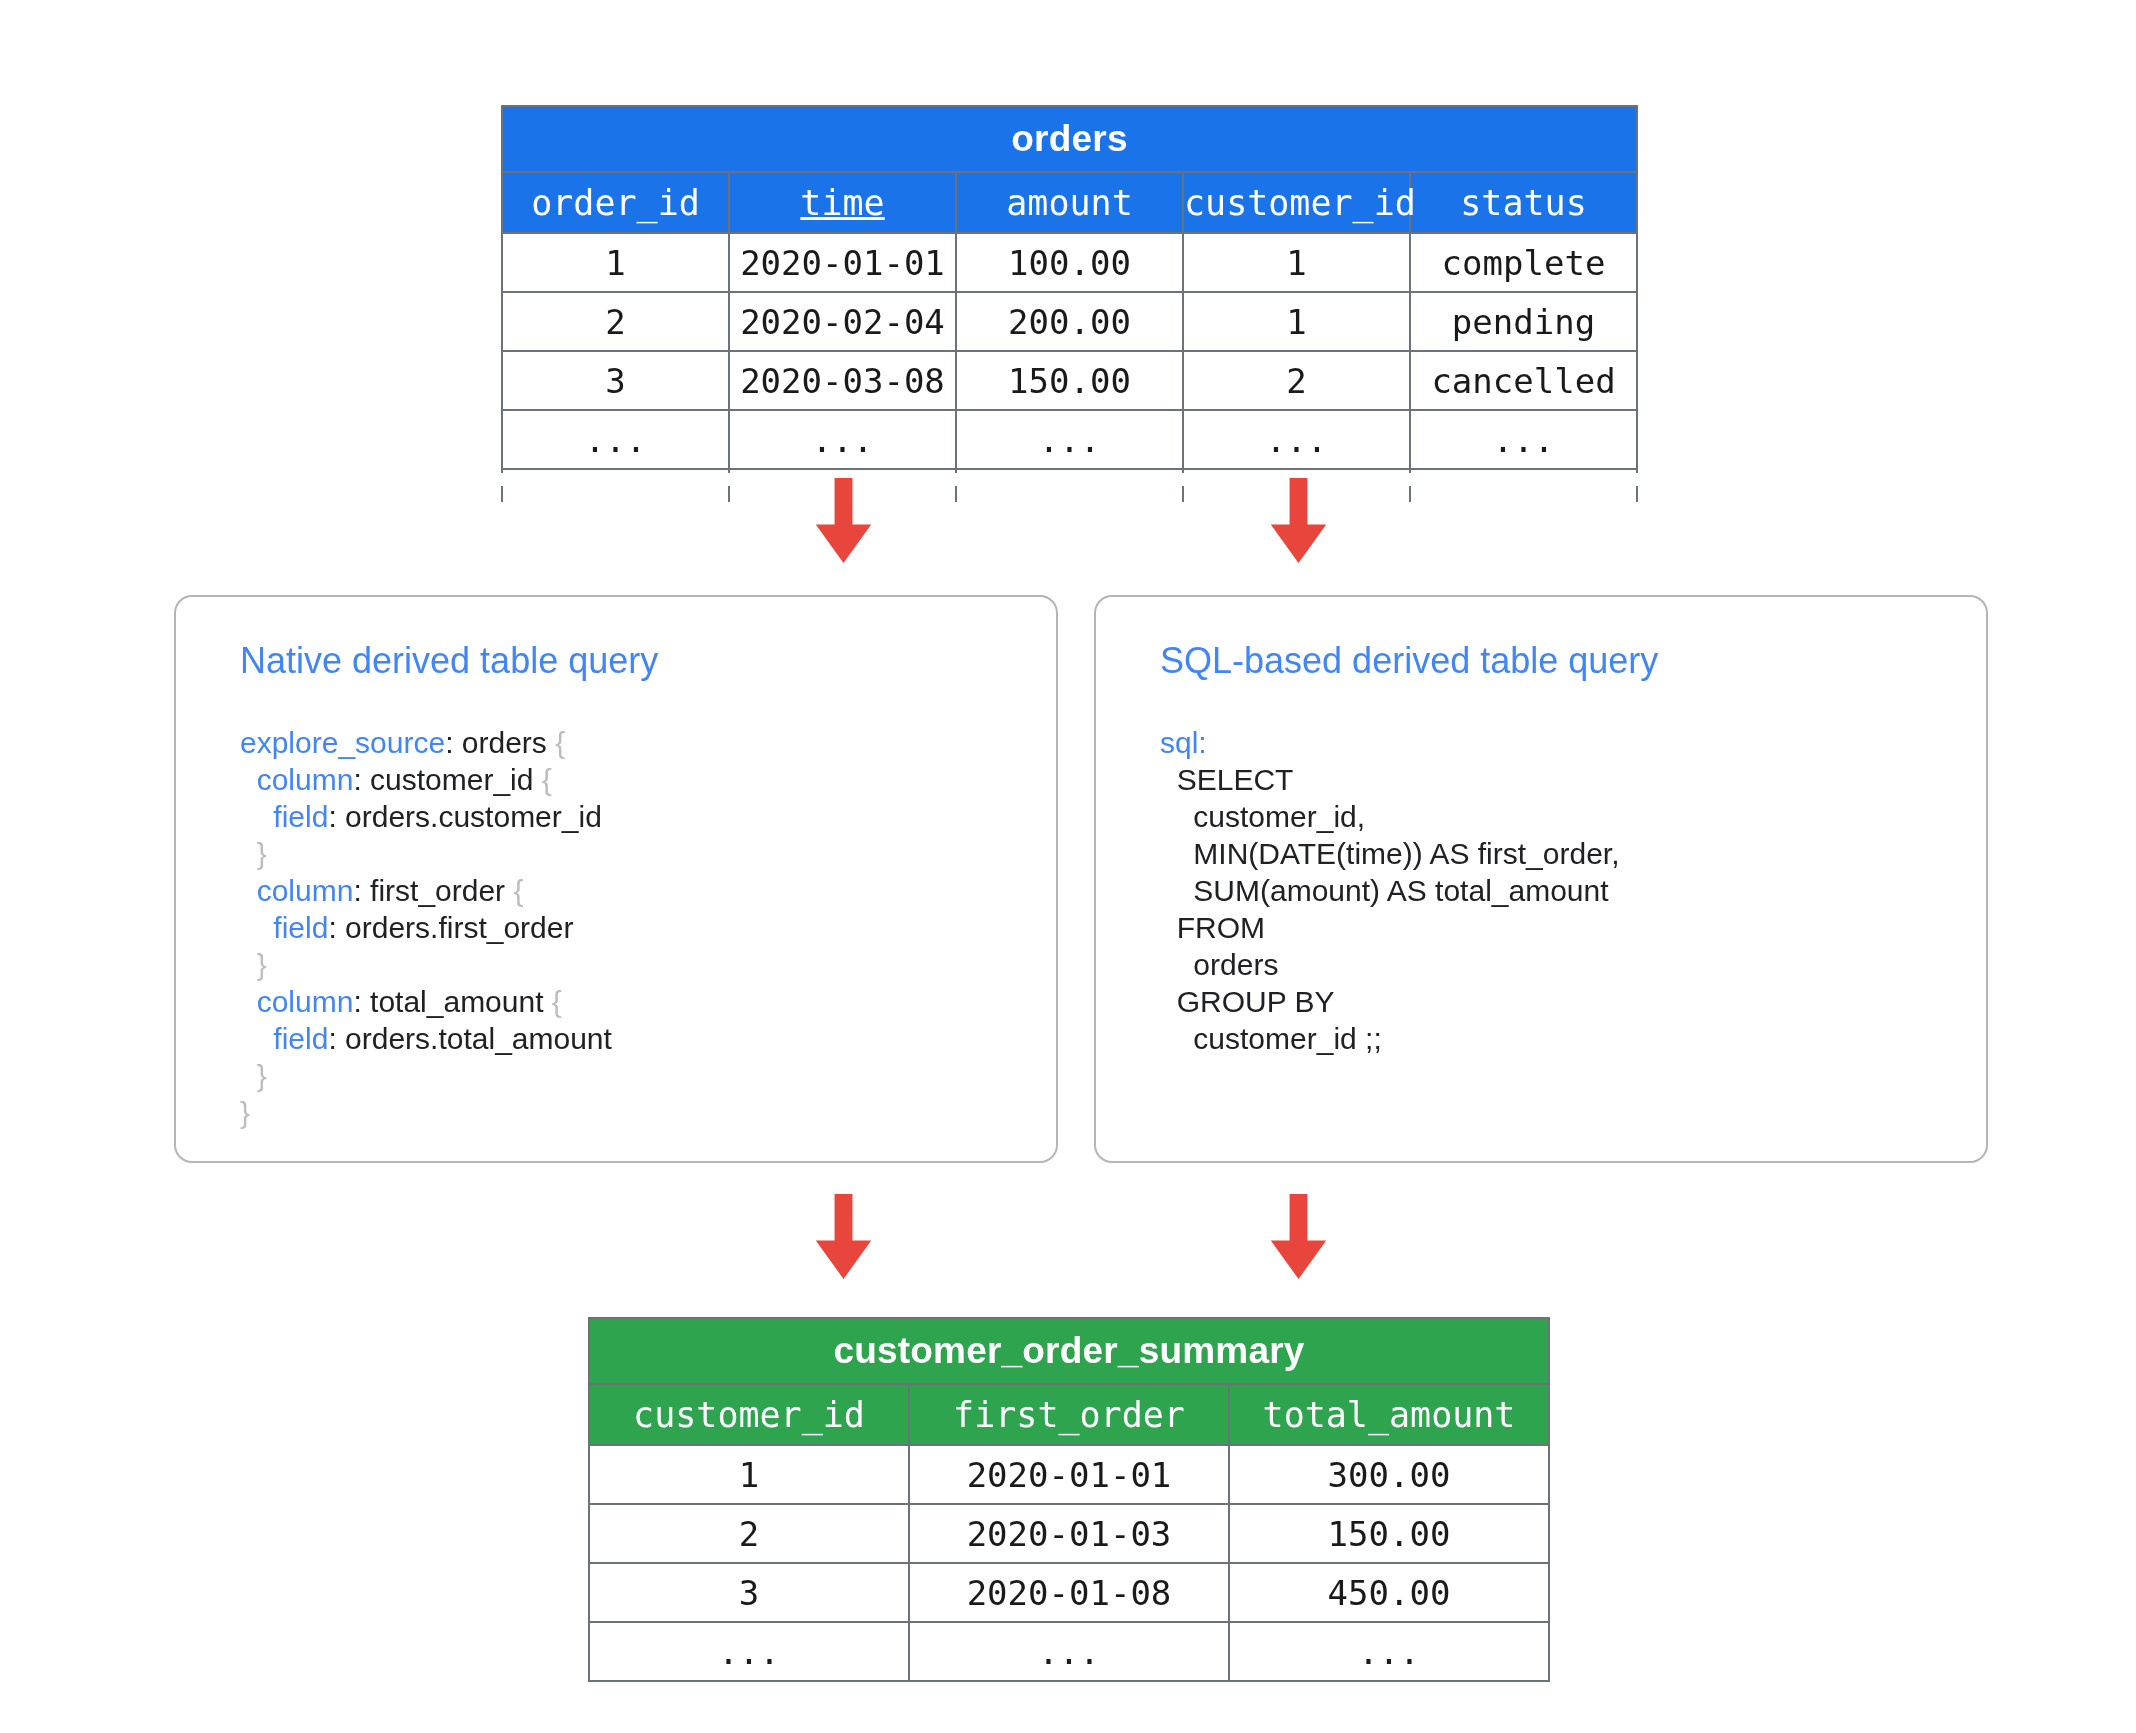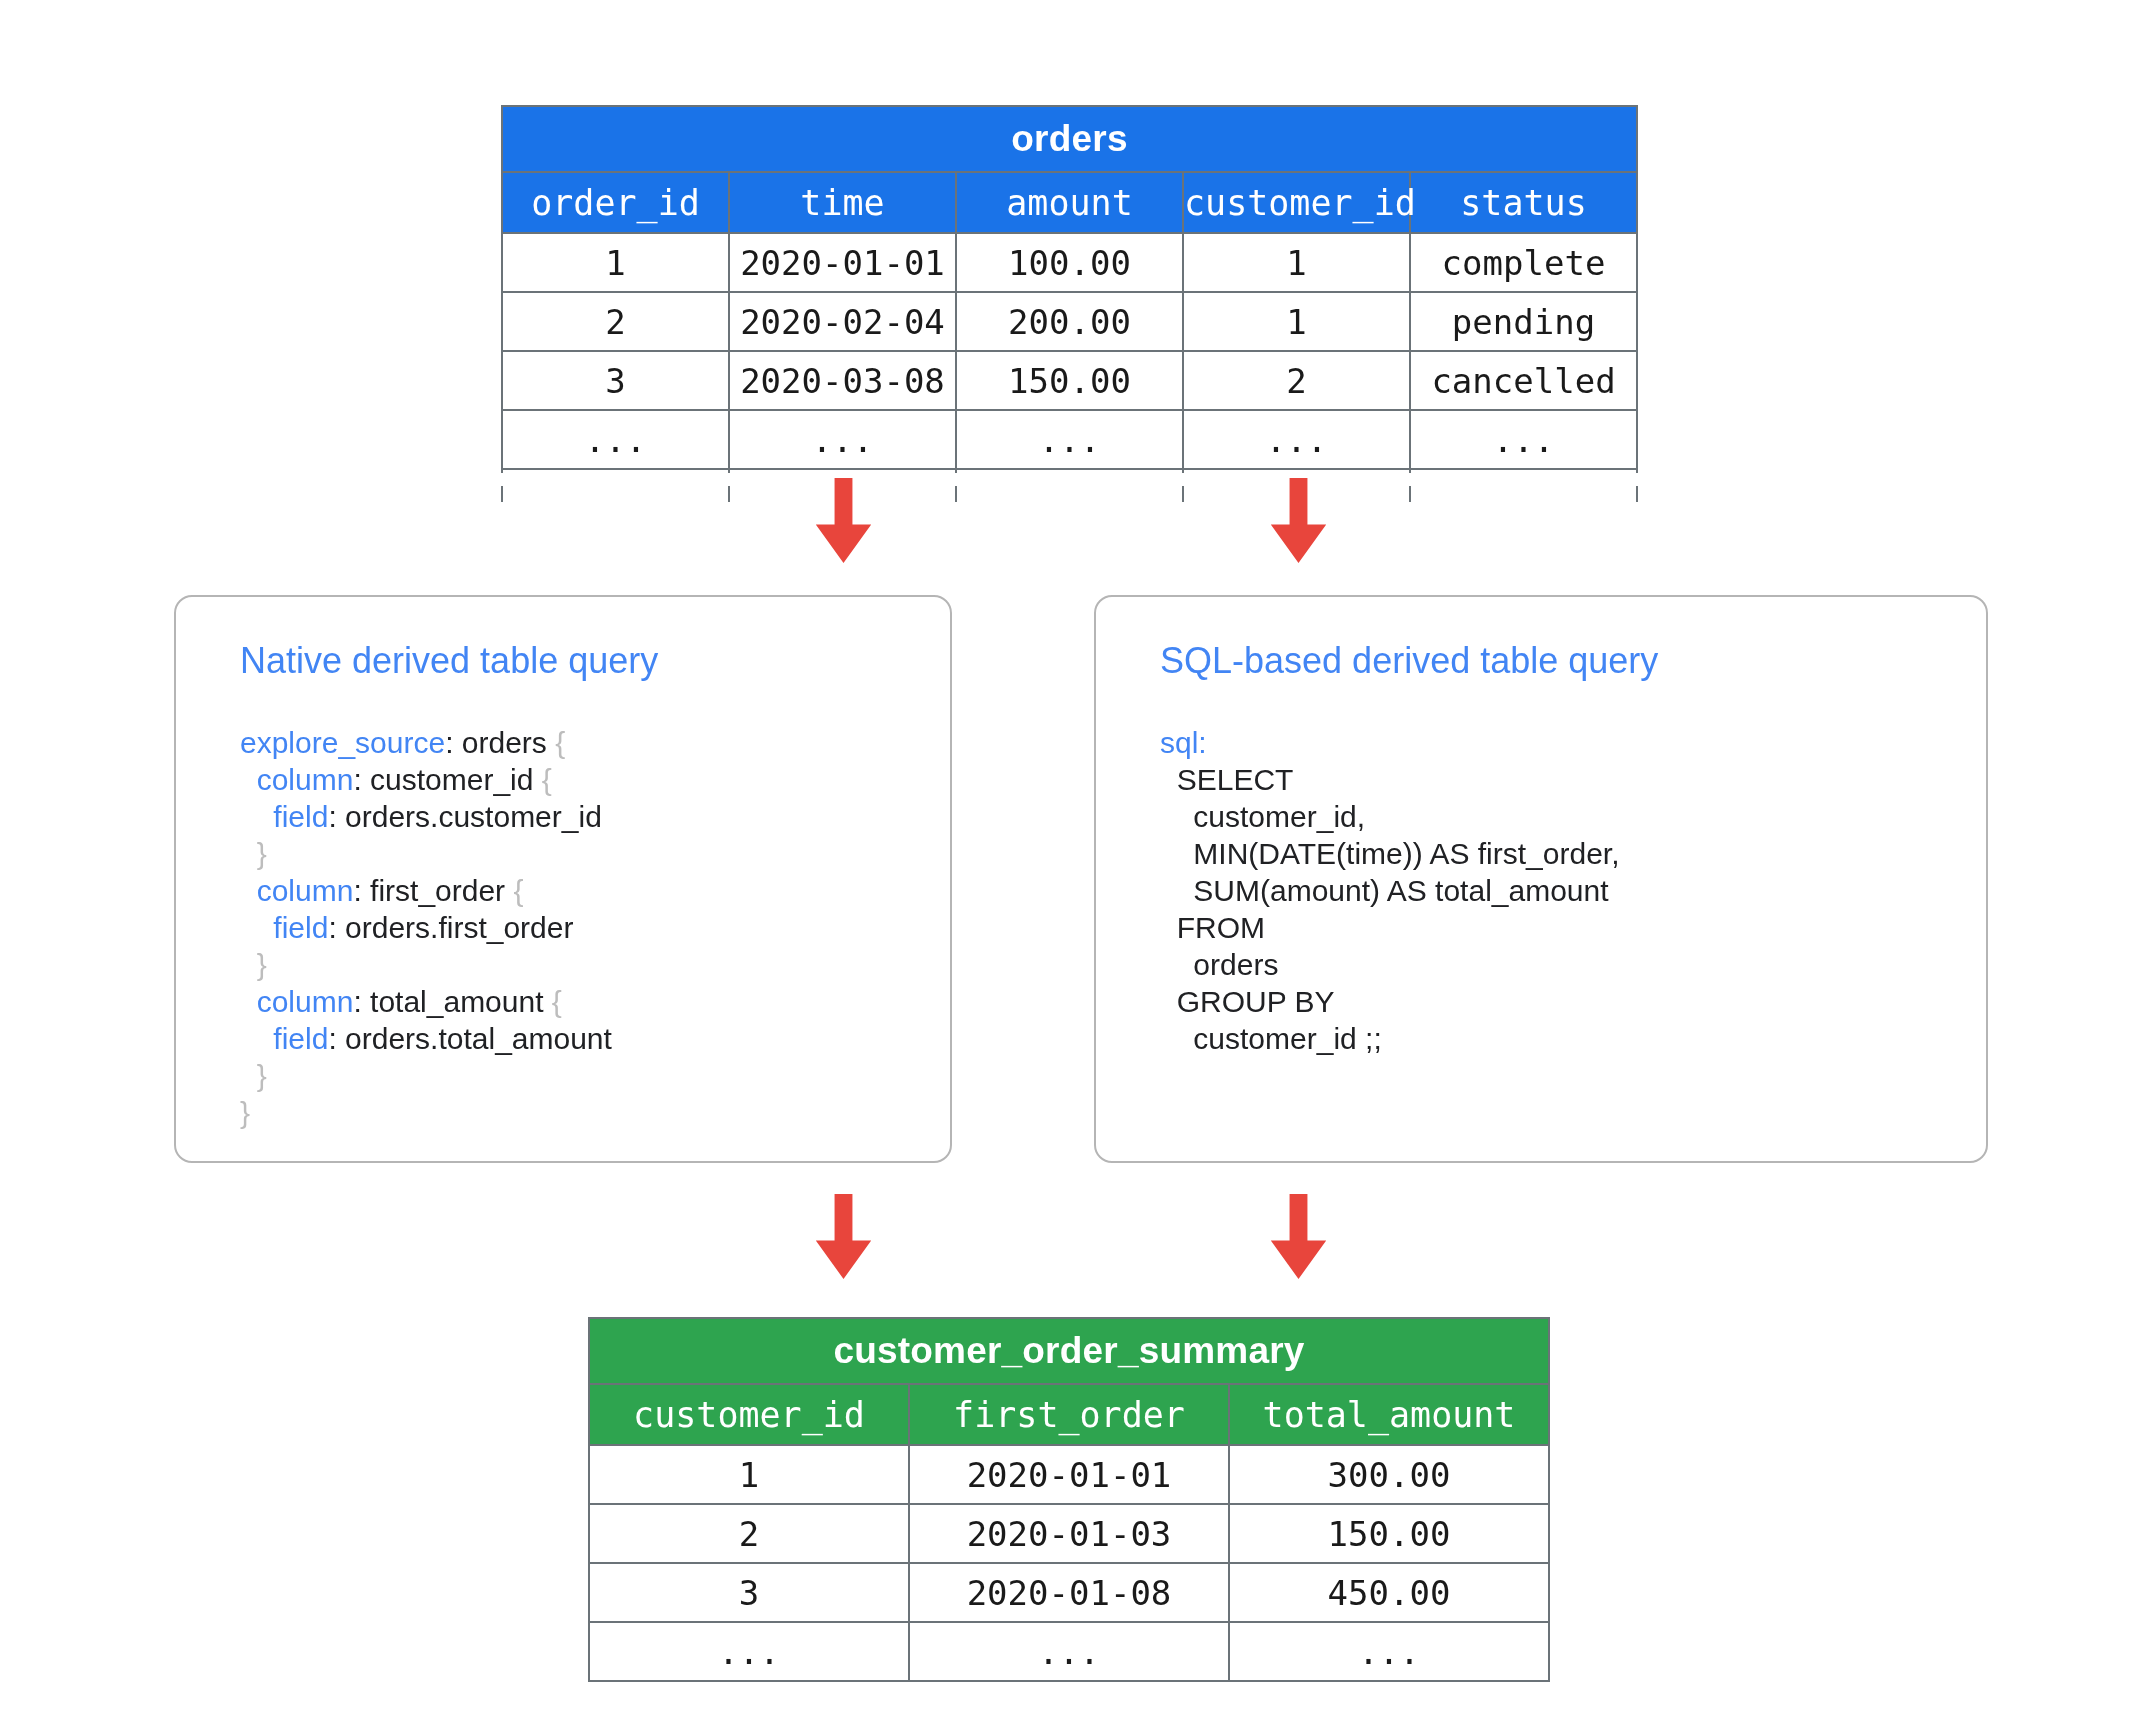--- a/index.html
+++ b/index.html
@@ -91,21 +91,21 @@
   }
 
   
   .code-card {
     position: absolute;
     border: 2.7px solid #b5b5b5;
     border-radius: 18px;
     background: #ffffff;
     box-sizing: border-box;
   }
-  #card-native { left: 174px; top: 595px; width: 778px; height: 568px; }
+  #card-native { left: 174px; top: 595px; width: 884px; height: 568px; }
   #card-sql    { left: 1094px; top: 595px; width: 894px; height: 568px; }
 
   .card-title {
     position: absolute;
     left: 64px;
     top: 43px;
     font-family: "Liberation Sans", sans-serif;
     font-size: 36px;
     color: #4285f4;
     white-space: nowrap;
@@ -126,21 +126,21 @@
 </head>
 <body>
 
 <table id="orders-table" class="db-table">
   <tbody id="orders-body">
       <tr>
         <td class="title-cell" colspan="5" style="height: 64px;">orders</td>
       </tr>
       <tr>
         <td class="col-head" style="height: 59px; width: 194px; margin-top: 16px;">order_id</td>
-        <td class="col-head" style="height: 59px; width: 221px;">time</td>
+        <td class="col-head" style="height: 59px; width: 221px; text-decoration: underline;">time</td>
         <td class="col-head" style="height: 59px; width: 211px;">amount</td>
         <td class="col-head" style="height: 59px; width: 267px;">customer_id</td>
         <td class="col-head" style="height: 59px; width: 243px;">status</td>
       </tr>
       <tr>
         <td class="data">1</td>
         <td class="data">2020-01-01</td>
         <td class="data">100.00</td>
         <td class="data">1</td>
         <td class="data">complete</td>

